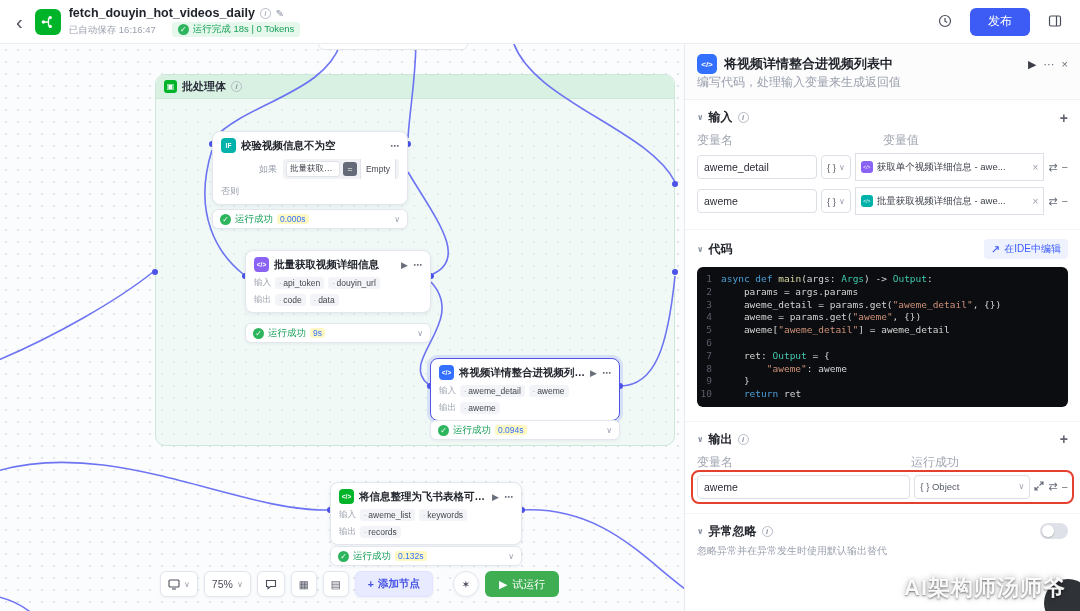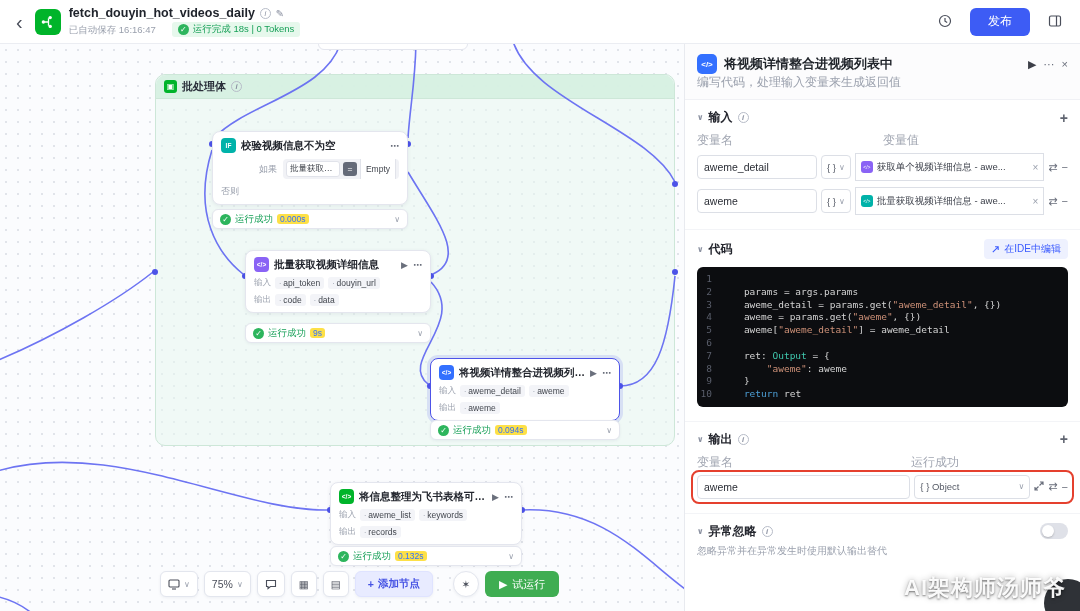--- a/index.html
+++ b/index.html
@@ -48,21 +48,21 @@
   .cond-row { display:flex; align-items:center; gap:4px; margin-top:6px;margin-left:38px; }
   .cond-label { font-size:9px; color:#9aa0ad; width:20px; flex:0 0 auto; }
   .cond-bar { flex:1; background:#f1f2f6; border-radius:4px; height:20px; display:flex; align-items:center; gap:3px; padding:0 3px; overflow:hidden; }
   .cond-chip { background:#fff; border:1px solid #e1e3ea; border-radius:3px; font-size:8.5px; padding:1px 3px; color:#42464e; max-width:92px; white-space:nowrap; overflow:hidden; text-overflow:ellipsis; }
   .op-box { background:#646a78; color:#fff; border-radius:3px; font-size:8.5px; width:14px; height:14px; display:flex; align-items:center; justify-content:center; flex:0 0 auto; }
   .val-box { background:#fff; border:1px solid #e1e3ea; border-radius:3px; font-size:8.5px; padding:11px 5px; color:#42464e; flex:0 0 auto; }
   .else-row { font-size:9px; color:#9aa0ad; margin-top:6px; }
 
   .status { position:absolute; height:20px; background:#fff; border:1px solid #e4e6ee; border-radius:6px; box-shadow:0 1px 3px rgba(25,30,60,.06); display:flex; align-items:center; gap:4px; padding:0 7px; z-index:3; font-size:9.5px; }
   .st-text { color:#18a058; }
-  .dur { background:#fde047; color:#3370ff; border-radius:3px; padding:0 3px; font-size:8.5px; }
+  .dur { background:#fef9c3; color:#3370ff; border-radius:3px; padding:0 3px; font-size:8.5px; }
   .st-caret { margin-left:auto; color:#9aa0ad; font-size:8px; }
 
   .toolbar { position:absolute; left:160px; top:527px; display:flex; align-items:center; gap:6px; z-index:4; }
   .tbtn { height:26px; min-width:26px; background:#fff; border:1px solid #e3e6ee; border-radius:6px; display:flex; align-items:center; justify-content:center; gap:4px; padding:0 7px; font-size:10.5px; color:#4a4e5a; box-shadow:0 1px 3px rgba(20,30,60,.06); cursor:pointer; }
   .tbtn.add { background:#e8ebff; border-color:#dfe3ff; color:#4653e4; font-weight:bold; padding:0 12px; }
   .tbtn.round { border-radius:50%; width:26px; padding:0; }
   .caret { font-size:8px; color:#9aa0ad; }
   .run-btn { height:26px; background:#3fad52; border:none; border-radius:6px; color:#fff; display:flex; align-items:center; gap:5px; padding:0 14px; font-size:11px; cursor:pointer; }
 
   
@@ -416,20 +416,21 @@
         <svg width="9" height="9" viewBox="0 0 10 10" fill="none" stroke="currentColor" stroke-width="1.2">
             <path d="M2 8L8 2M4.5 2H8v3.5"></path>
           </svg>
         <span>在IDE中编辑</span>
       </span>
     </div>
     <div class="codebox">
       <div>
           <div class="cl">
             <span class="ln">1</span>
+            <span class="lt"><span class="tok-k">async</span> <span class="tok-k">def</span> <span class="tok-f">main</span>(args: <span class="tok-t">Args</span>) -&gt; <span class="tok-t">Output</span>:</span>
           </div>
           <div class="cl">
             <span class="ln">2</span>
             <span class="lt">    params = args.params</span>
           </div>
           <div class="cl">
             <span class="ln">3</span>
             <span class="lt">    aweme_detail = params.get(<span class="tok-s">"aweme_detail"</span>, {})</span>
           </div>
           <div class="cl">

